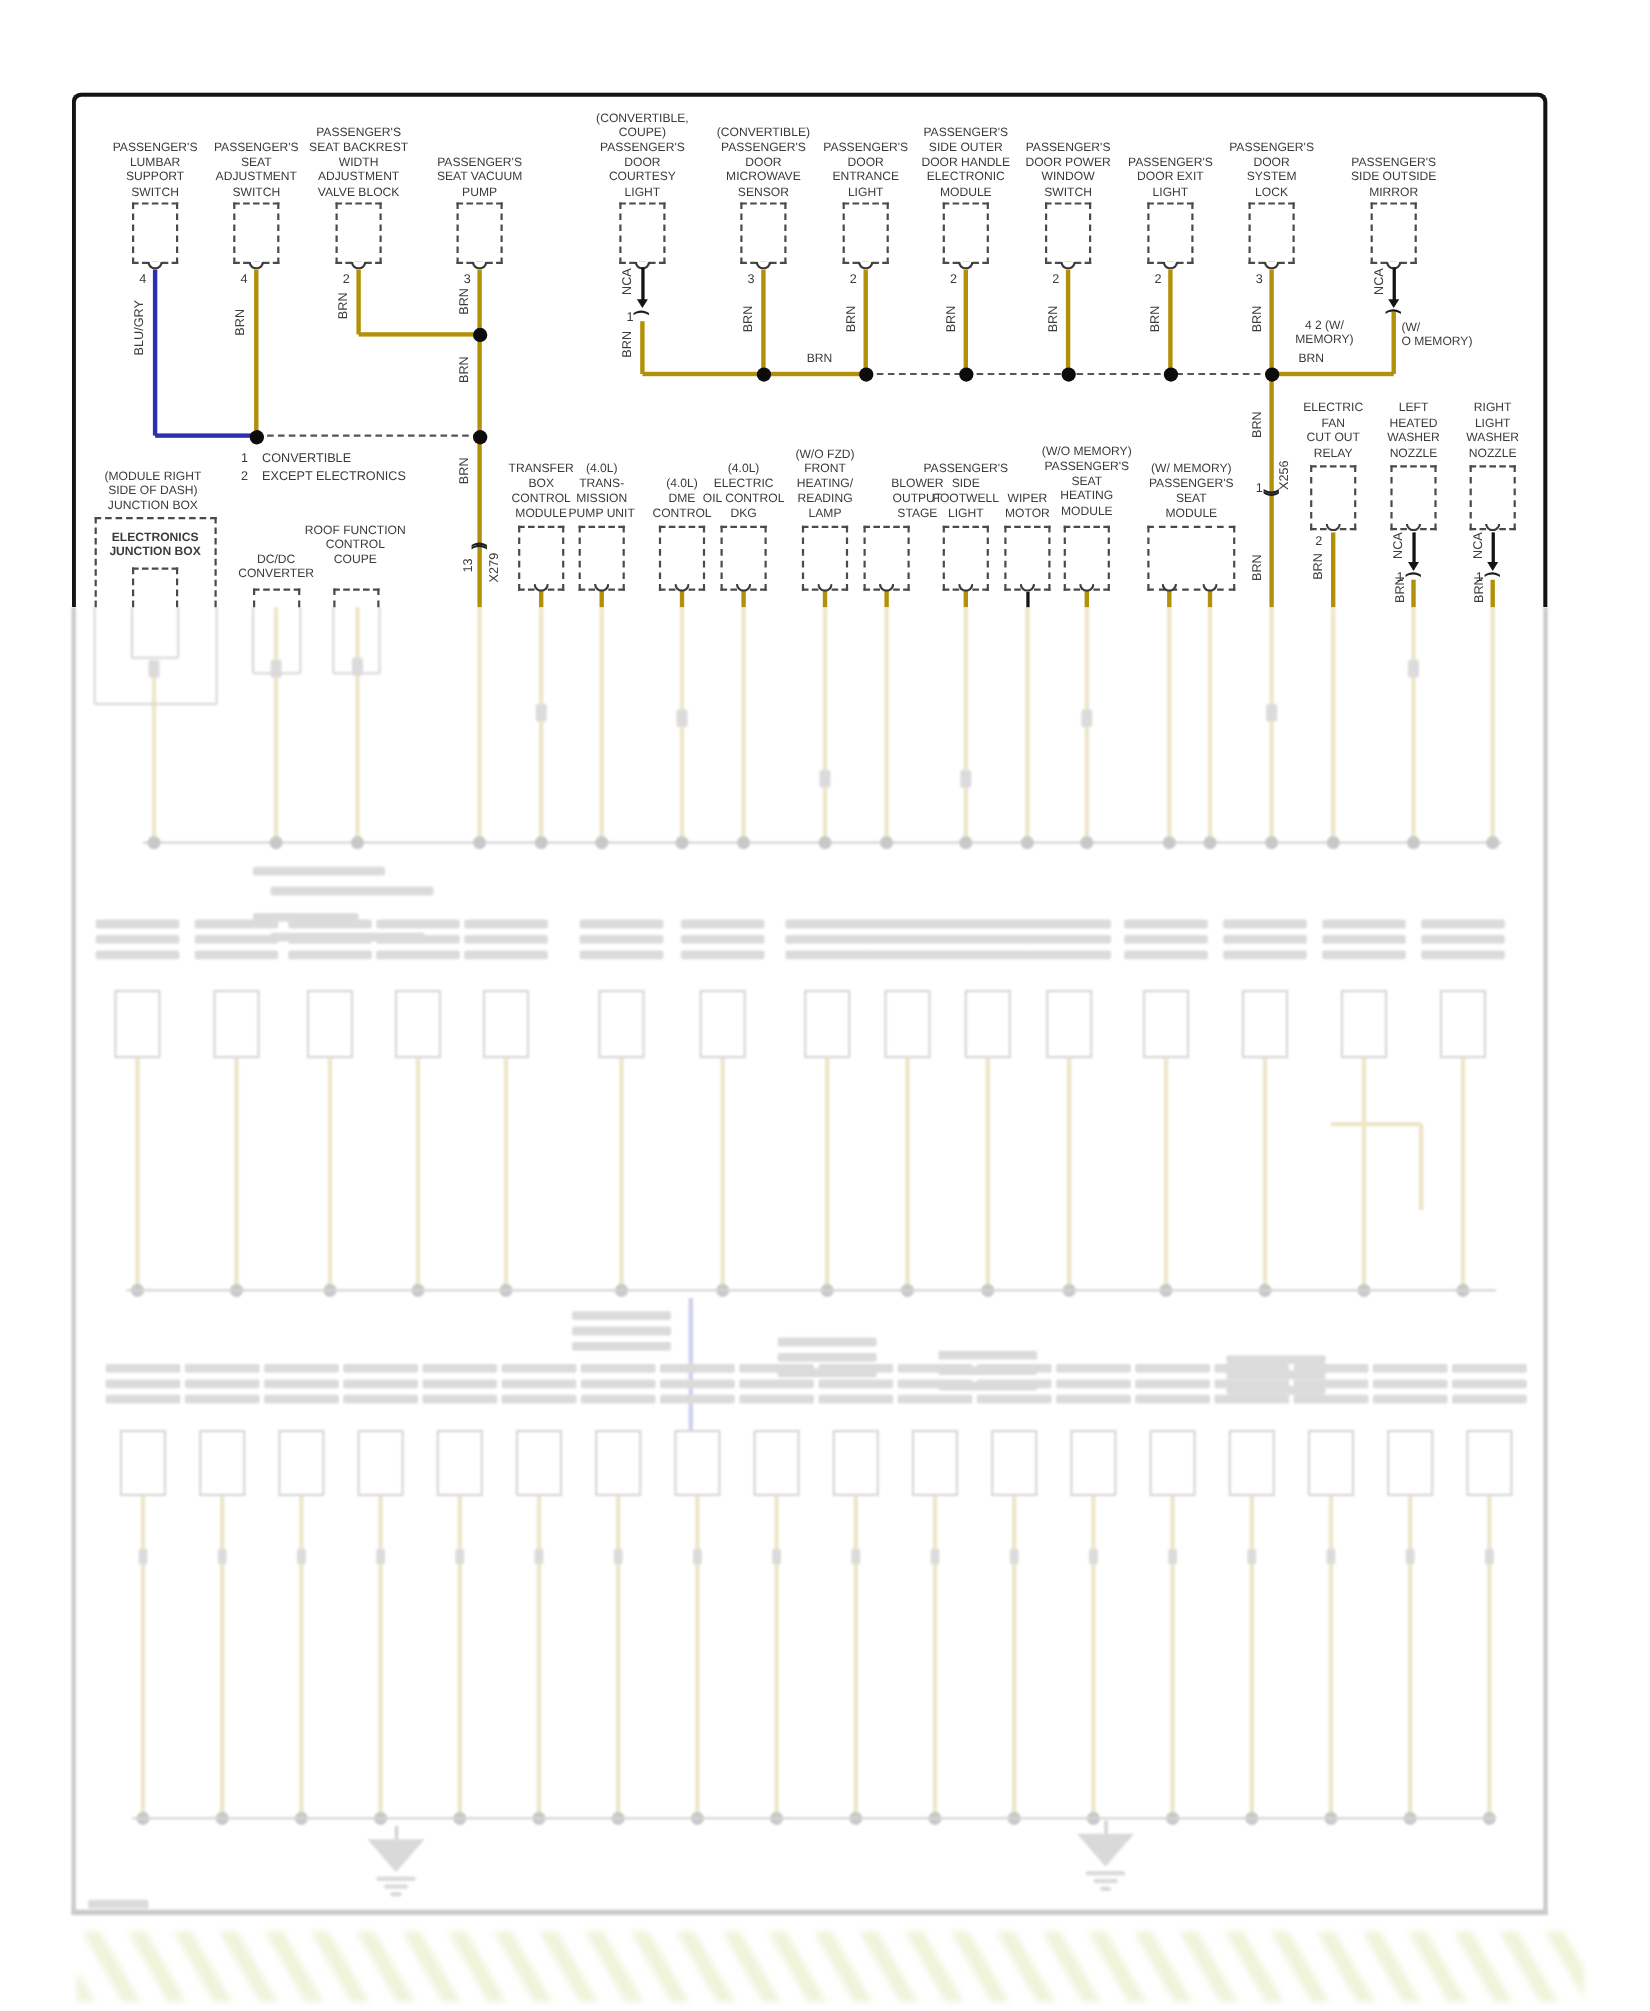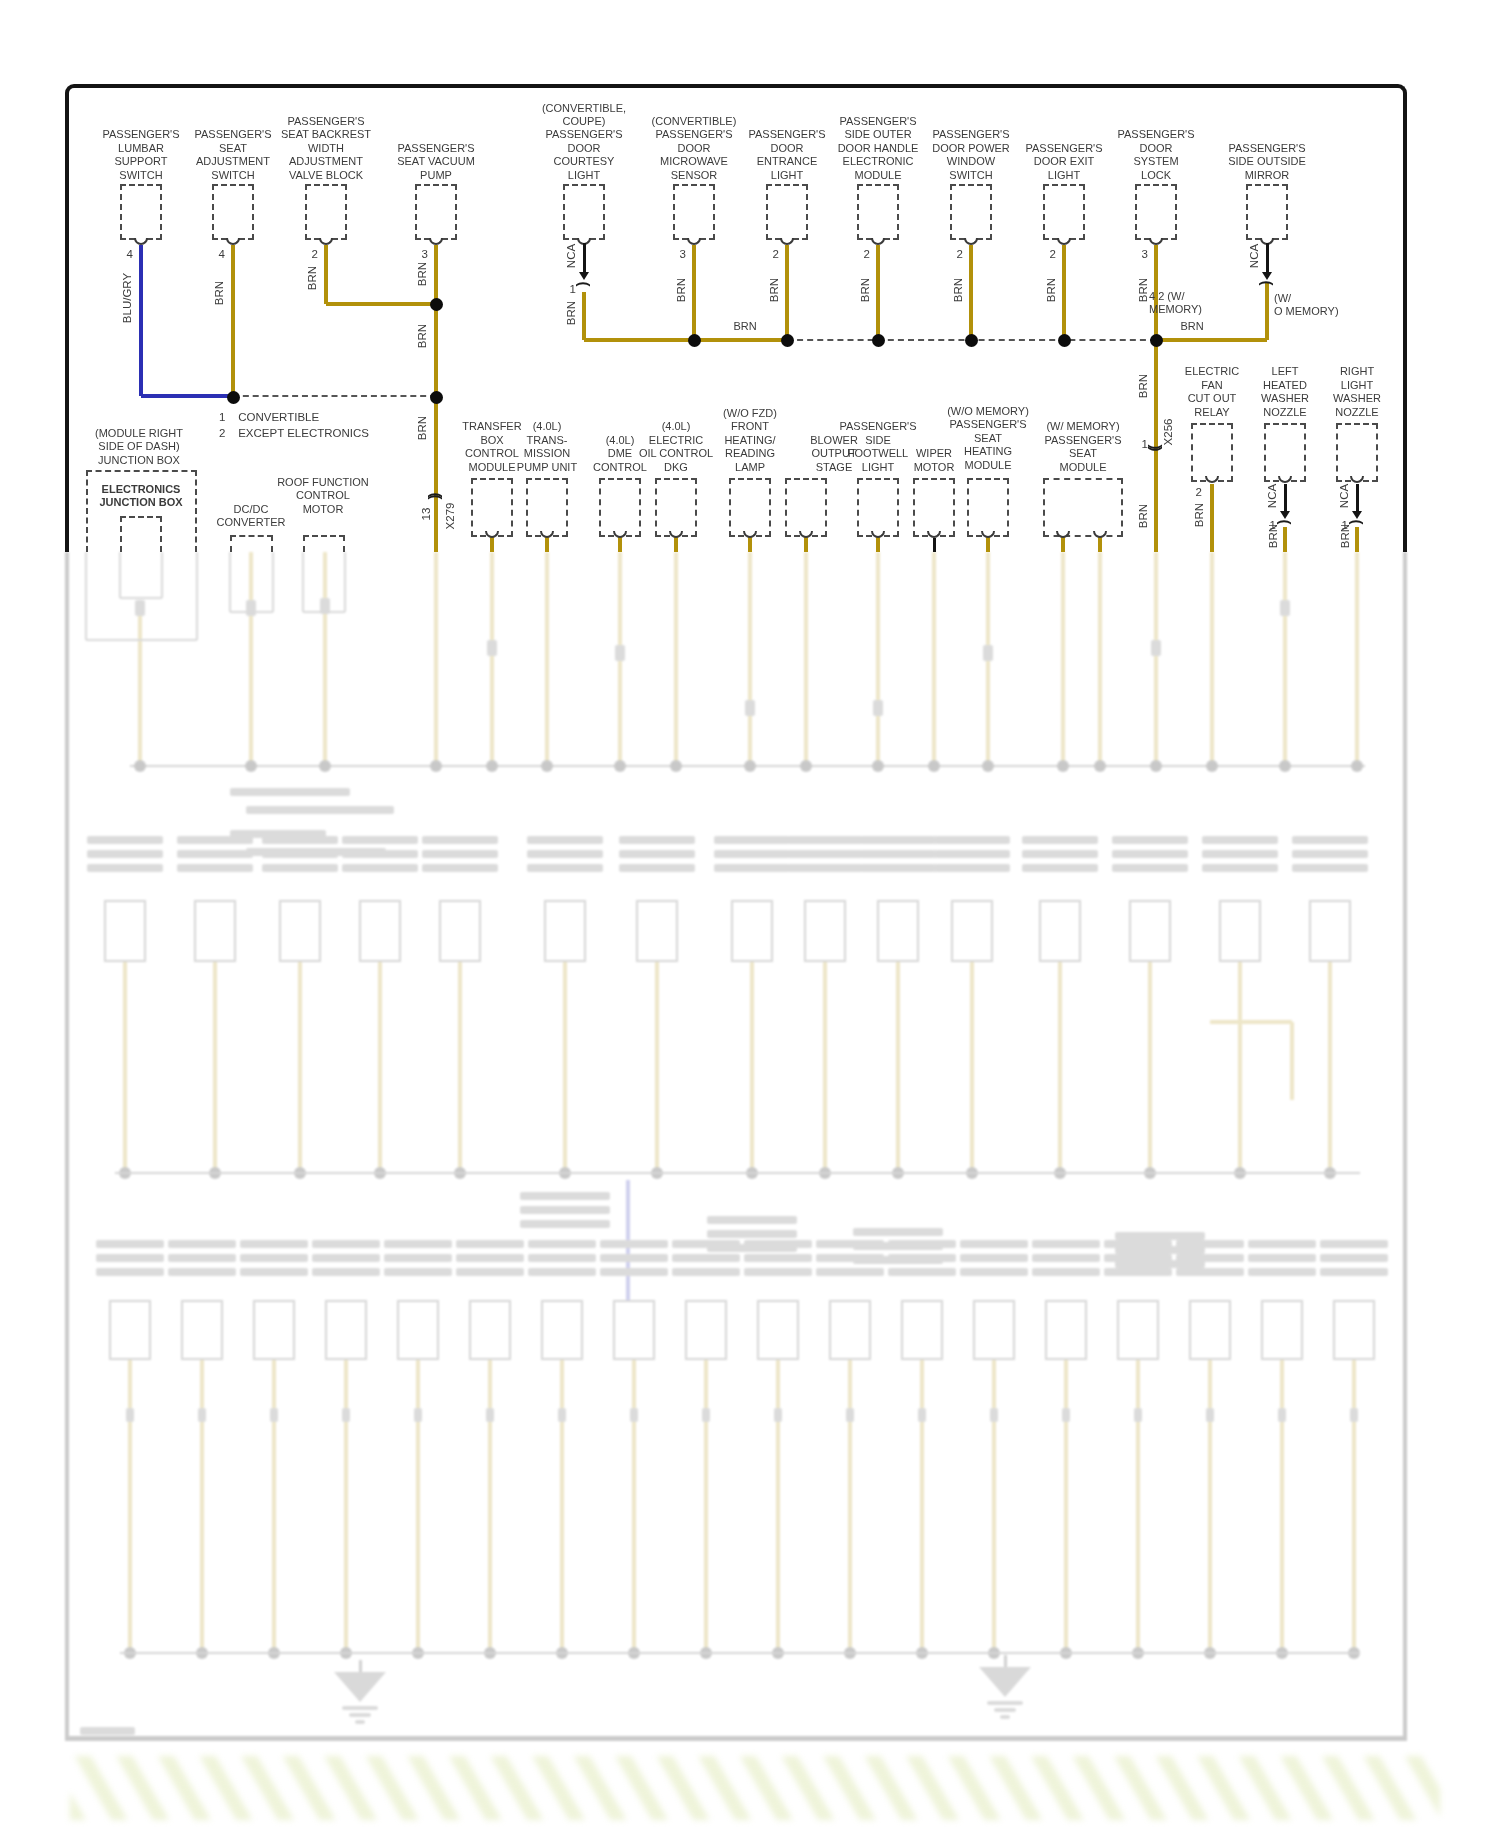--- a/index.html
+++ b/index.html
@@ -504,21 +504,21 @@
       <div class="conn" style="left: 1345px; top: 512px;">(</div>
       <div class="vlbl" style="left: 382px; top: 422px;">BRN</div>
       <div class="vlbl" style="left: 386px; top: 508px;">13</div>
       <div class="vlbl" style="left: 410px; top: 510px;">X279</div>
       <div class="vlbl" style="left: 1103px; top: 380px;">BRN</div>
       <div class="vlbl" style="left: 1103px; top: 510px;">BRN</div>
       <div class="pin" style="left: 1126px; top: 438px; width: 22px; text-align: right;">1</div>
       <div class="vlbl" style="left: 1128px; top: 426px;">X256</div>
       <div class="lbl" style="left: 745px; top: 320px; width: 60px;">BRN</div>
       <div class="lbl" style="left: 1192px; top: 320px; width: 60px;">BRN</div>
-      <div class="note" style="left: 1149px; top: 290px; width: 110px; text-align: left;">4 2 (W/
+      <div class="note" style="left: 1149px; top: 290px; width: 110px; text-align: center;">4 2 (W/
 MEMORY)</div>
       <div class="note" style="left: 1274px; top: 292px; width: 92px;">(W/
 O MEMORY)</div>
       <div class="lbl" style="left: 492px; top: 420.4px;">TRANSFER
 BOX
 CONTROL
 MODULE</div>
       <div class="dbox" style="left: 471px; top: 478px; width: 42px; height: 59px;"></div>
       <div class="stub-arc" style="left: 485px; top: 531px;"></div>
       <div class="lbl" style="left: 547px; top: 420.4px;">(4.0L)
@@ -605,21 +605,21 @@
 JUNCTION BOX</div>
       <div class="dbox" style="left: 86px; top: 470px; width: 111px; height: 82px; border-bottom: none;"></div>
       <div class="lbl" style="left: 141px; top: 483px; font-weight: bold;">ELECTRONICS
 JUNCTION BOX</div>
       <div class="dbox" style="left: 120px; top: 516px; width: 42px; height: 36px; border-bottom: none;"></div>
       <div class="lbl" style="left: 251px; top: 503px;">DC/DC
 CONVERTER</div>
       <div class="dbox" style="left: 230px; top: 535px; width: 43px; height: 17px; border-bottom: none;"></div>
       <div class="lbl" style="left: 323px; top: 476px;">ROOF FUNCTION
 CONTROL
-MOTOR</div>
+COUPE</div>
       <div class="dbox" style="left: 303px; top: 535px; width: 42px; height: 17px; border-bottom: none;"></div>
     </div>
   <div class="border-sharp"></div>
   <div class="banner"></div>
   <div class="legend">
     <div class="lg-row">
       <span class="lg-num">1</span>
       <span class="lg-txt">CONVERTIBLE</span>
     </div>
     <div class="lg-row">

